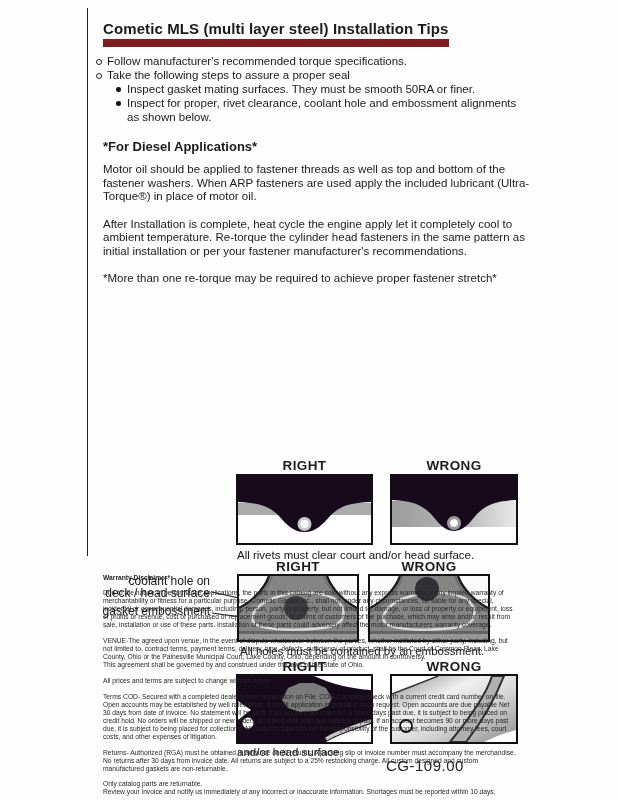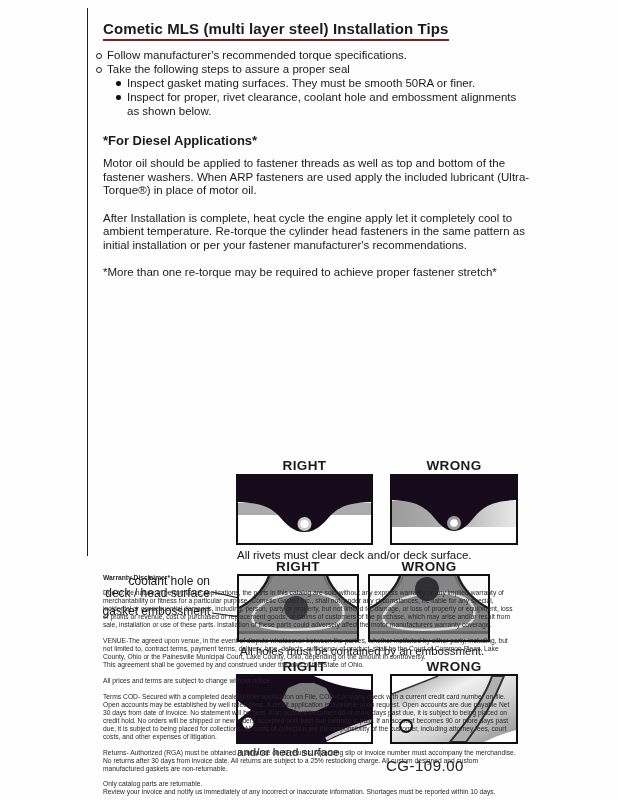--- a/index.html
+++ b/index.html
@@ -1,21 +1,21 @@
 <!DOCTYPE html>
 <html><head>
 <meta charset="utf-8">
 <style>
   html,body{margin:0;padding:0;background:#fff;}
   .page{position:relative;width:618px;height:800px;background:#fefefe;overflow:hidden;
         font-family:"Liberation Sans",sans-serif;color:#1a1a1a;}
   .edge-line{position:absolute;left:87px;top:8px;width:1px;height:548px;background:#1f1f1f;}
   .content{position:absolute;left:96px;top:20px;width:430px;}
   .doc-title{display:inline-block;margin-left:7px;font-size:15px;font-weight:700;
-             border-bottom:2px solid #7f1d1d;padding-bottom:2px;letter-spacing:.1px;}
+             border-bottom:8px solid #7f1d1d;padding-bottom:2px;letter-spacing:.1px;}
   ul.tips{list-style:none;margin:7px 0 0 0;padding:0;font-size:11.5px;line-height:14px;}
   ul.tips li{position:relative;padding-left:11px;}
   .b-circle{position:absolute;left:0;top:4.5px;width:4px;height:4px;border:1px solid #222;
             border-radius:50%;}
   ul.tips li.sub{margin-left:20px;}
   .b-dot{position:absolute;left:0;top:5px;width:4.5px;height:4.5px;background:#111;
          border-radius:50%;}
   .diesel-h{margin:15px 0 0 7px;font-size:13px;font-weight:700;}
   .para{margin:9px 0 0 7px;width:428px;font-size:11.5px;line-height:13.5px;}
   .para.gap{margin-top:14px;}
@@ -79,21 +79,21 @@
               <stop offset="1" stop-color="#e9e9e9"></stop>
           </linearGradient>
         </defs>
         <rect width="124" height="67" fill="#ffffff"></rect>
         <rect y="25" width="124" height="26" fill="url(#g1)"></rect>
         <path d="M0,0 H124 V24 C104,25 95,28 85,38 C78,46 72,55 62,55 C52,55 46,46 39,38 C29,28 20,25 0,24 Z" fill="#160a1b"></path>
         <circle cx="62" cy="47" r="7" fill="#9b9b9b"></circle>
         <circle cx="62" cy="47" r="3.8" fill="#ffffff"></circle>
       </svg>
     </div>
-    <div class="cap" style="left:237px;top:321px;">All rivets must clear deck and/or deck surface.</div>
+    <div class="cap" style="left:237px;top:321px;">All rivets must clear court and/or head surface.</div>
 
     <div class="rw-label" style="left:237px;top:331px;width:122px;">RIGHT</div>
     <div class="rw-label" style="left:368px;top:331px;width:122px;">WRONG</div>
 
     <div class="ann" style="left:90px;top:347px;width:120px;">
       <div>coolant hole on</div>
       <div>deck / head surface</div>
     </div>
     <div class="ann" style="left:90px;top:377px;width:120px;">
       <div>gasket embossment</div>

